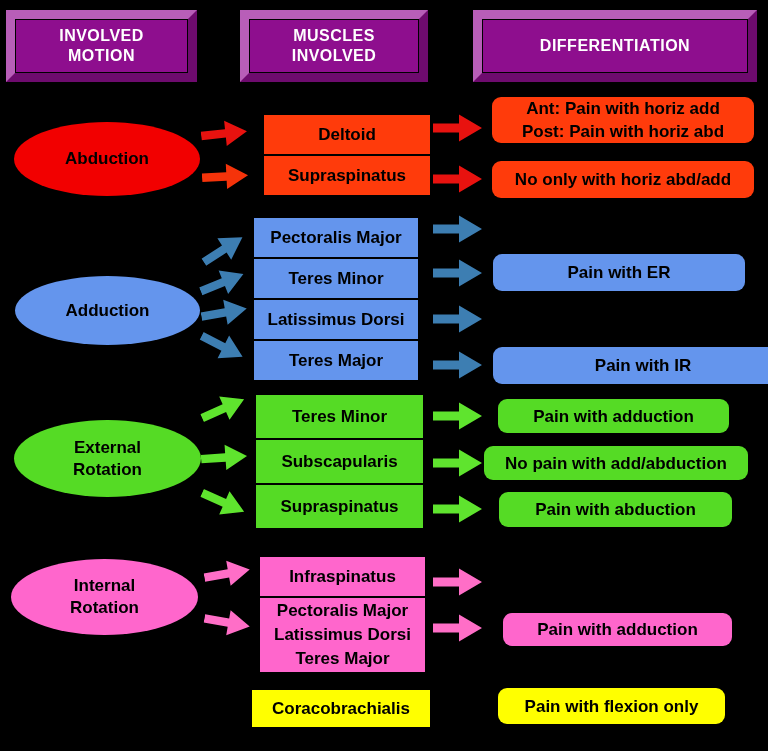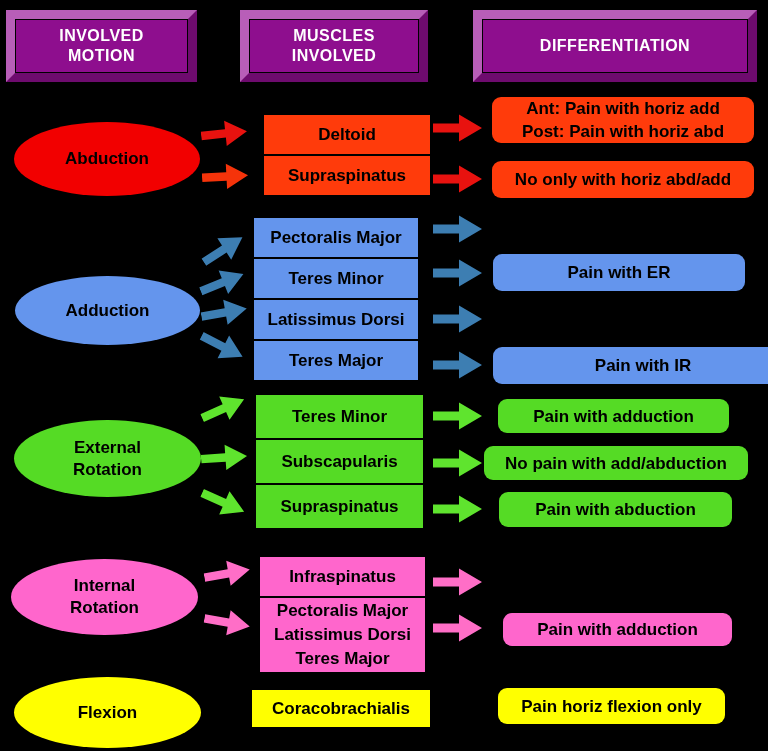--- a/index.html
+++ b/index.html
@@ -73,23 +73,20 @@
     <div>Adduction</div>
   </div>
   <div class="ellipse bg-green" style="left:14px;top:420px;width:187px;height:77px">
     <div>External</div>
     <div>Rotation</div>
   </div>
   <div class="ellipse bg-pink" style="left:11px;top:559px;width:187px;height:76px">
     <div>Internal</div>
     <div>Rotation</div>
   </div>
-  <div class="ellipse bg-yellow" style="left:14px;top:677px;width:187px;height:71px">
-    <div>Flexion</div>
-  </div>
 
   <div class="stack" style="left:262px;top:113px;width:170px">
     <div class="mbox bg-orange" style="height:43px">
       <div>Deltoid</div>
     </div>
     <div class="mbox bg-orange" style="height:43px">
       <div>Supraspinatus</div>
     </div>
   </div>
 
@@ -160,21 +157,21 @@
   </div>
   <div class="rbox bg-green" style="left:499px;top:492px;width:233px;height:35px">
     <div>Pain with abduction</div>
   </div>
 
   <div class="rbox bg-pink" style="left:503px;top:613px;width:229px;height:33px">
     <div>Pain with adduction</div>
   </div>
 
   <div class="rbox bg-yellow" style="left:498px;top:688px;width:227px;height:36px">
-    <div>Pain horiz flexion only</div>
+    <div>Pain with flexion only</div>
   </div>
 
   <svg class="arrow f-red" style="left:201px;top:118px;transform:rotate(-6deg)" viewBox="0 0 100 60">
       <polygon points="0,21 52,21 52,3 98,30 52,57 52,39 0,39"></polygon>
     </svg>
   <svg class="arrow f-orangered" style="left:202px;top:161px;transform:rotate(-3deg)" viewBox="0 0 100 60">
       <polygon points="0,21 52,21 52,3 98,30 52,57 52,39 0,39"></polygon>
     </svg>
 
   <svg class="arrow f-steel" style="left:200px;top:234px;transform:rotate(-33deg)" viewBox="0 0 100 60">

